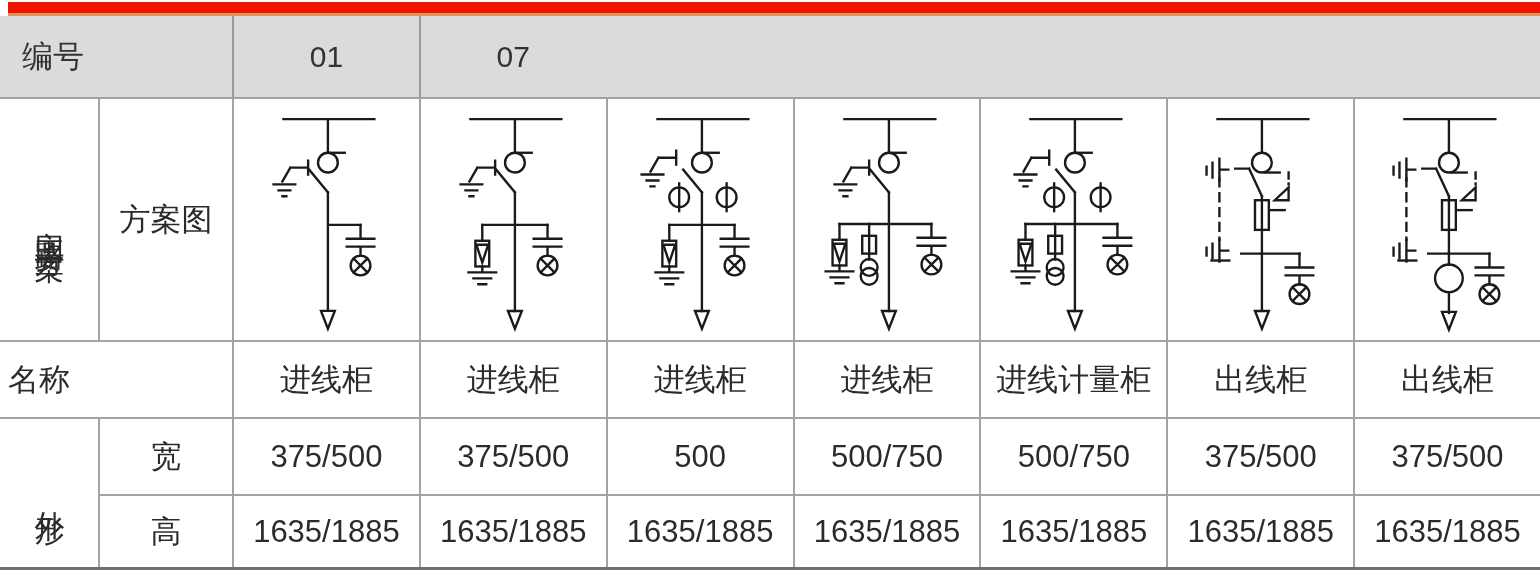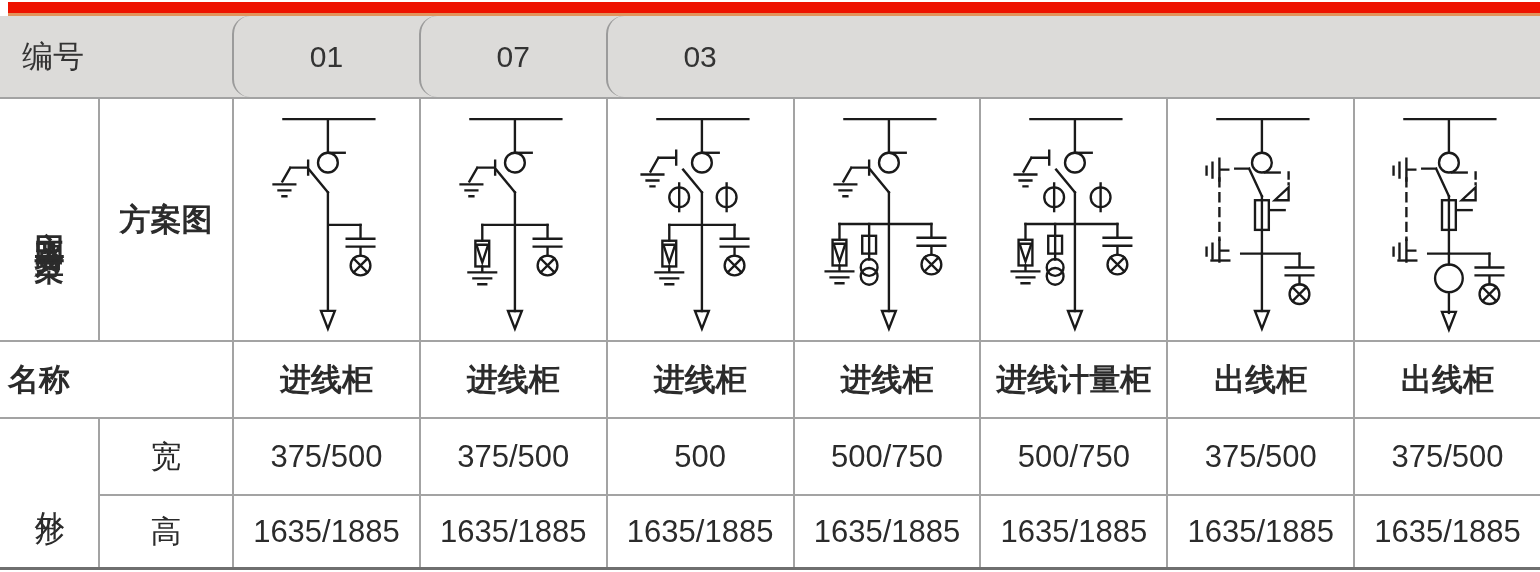--- a/index.html
+++ b/index.html
@@ -2,24 +2,24 @@
 <html><head>
 <meta charset="utf-8">
 <style>
   html,body{margin:0;padding:0;background:#ffffff;}
   body{font-family:"Liberation Sans","DejaVu Sans",sans-serif;color:#2b2b2b;}
   .page{position:relative;width:1540px;height:572px;background:#fff;overflow:hidden;}
   .red-bar{position:absolute;left:8px;right:0;top:2px;height:11px;background:#ee1200;border-bottom:3px solid #e2945c;}
   .tbl{position:absolute;left:0;top:16px;width:1540px;}
   
   .hdr{display:grid;grid-template-columns:232px repeat(7,1fr);height:81px;background:#dcdbd9;}
-  .hdr-cell{display:flex;align-items:center;justify-content:center;font-size:30px;color:#333;border-left:2px solid #9b9b9b;border-radius:18px;}
+  .hdr-cell{display:flex;align-items:center;justify-content:center;font-size:30px;color:#333;border-left:2px solid #9b9b9b;}
   .hdr-cell:first-child{border-left:none;justify-content:flex-start;padding-left:22px;font-size:31px;}
   
-  .row{display:grid;box-sizing:border-box;border-top:2px solid #a3a3a3;font-weight:bold;}
+  .row{display:grid;box-sizing:border-box;border-top:2px solid #a3a3a3;}
   .cell{display:flex;align-items:center;justify-content:center;box-sizing:border-box;font-size:31px;}
   .bl{border-left:2px solid #a3a3a3;}
   .scheme-row{grid-template-columns:98px 134px repeat(7,1fr);height:243px;}
   .vtext{writing-mode:vertical-rl;text-orientation:upright;letter-spacing:5px;font-size:30px;}
   .name-row{grid-template-columns:232px repeat(7,1fr);height:77px;}
   .name-label{justify-content:flex-start;padding-left:8px;}
   .dims{display:grid;grid-template-columns:98px 134px repeat(7,1fr);grid-template-rows:75px 73px;border-top:2px solid #a3a3a3;border-bottom:3px solid #6f6f6f;box-sizing:border-box;}
   .dims .span2{grid-row:span 2;}
   .dims .top2{border-top:2px solid #a3a3a3;}
   .diagram-cell svg{display:block;width:100%;height:100%;}
@@ -81,21 +81,20 @@
         </g>
     </defs>
   </svg>
 
   <div class="tbl">
 
     <div class="hdr">
       <div class="hdr-cell">编号</div>
       <div class="hdr-cell">01</div>
       <div class="hdr-cell">07</div>
-      <div class="hdr-cell">03</div>
     </div>
 
     <div class="row scheme-row">
       <div class="cell">
           <span class="vtext">主回路方案</span>
         </div>
       <div class="cell bl">方案图</div>
 
       <div class="cell bl diagram-cell">
         <svg class="circ" viewBox="0 0 187 243">

